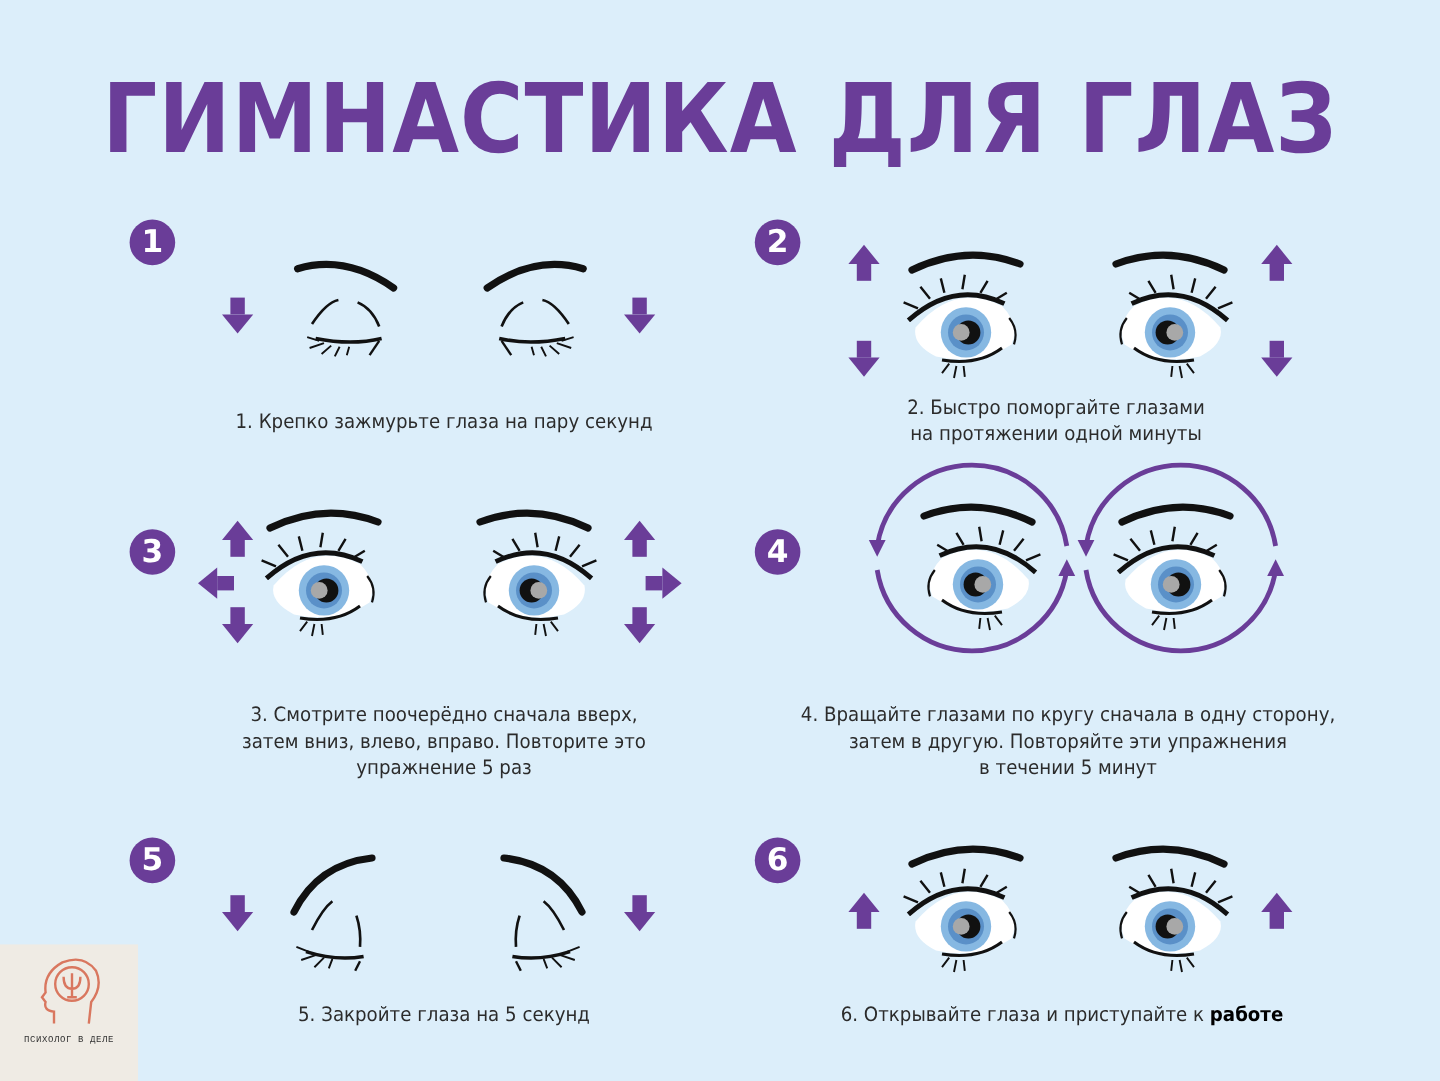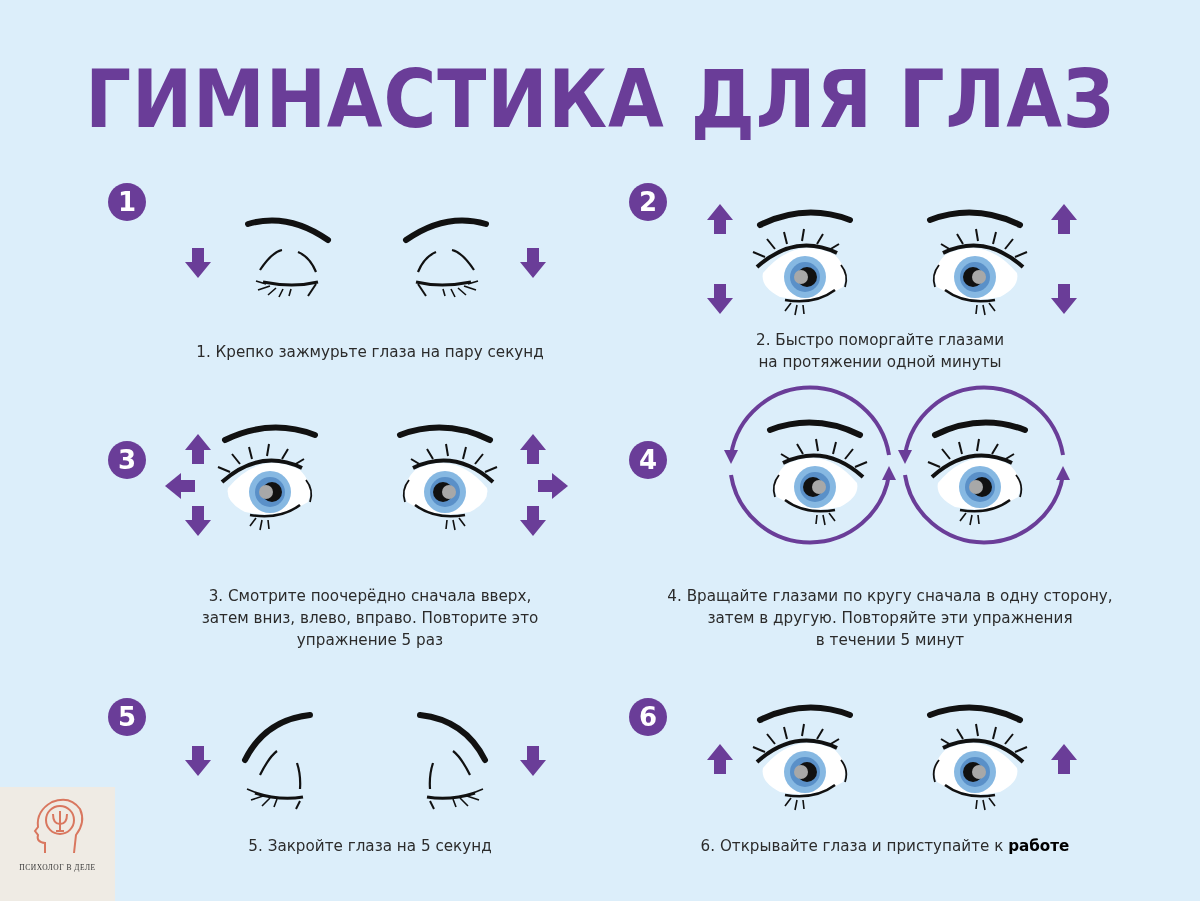--- a/index.html
+++ b/index.html
@@ -10,21 +10,21 @@
            color:#6a3d98; transform:scaleX(0.9); transform-origin:center; line-height:90px; }
   .badge { position:absolute; width:38px; height:38px; border-radius:50%; background:#6a3d98;
            color:#fff; font-weight:bold; font-size:26px; text-align:center; line-height:38px;
            font-family:"DejaVu Sans", sans-serif; }
   .caption { position:absolute; text-align:center; color:#2b2b2b; font-size:16.5px; line-height:22px;
              font-family:"DejaVu Sans", sans-serif; transform:scaleX(0.92); transform-origin:center; }
   .caption b { color:#000; }
   svg.art { position:absolute; left:0; top:0; }
   .logo { position:absolute; left:0; top:787px; width:115px; height:114px; background:#efebe4; }
   .logo-text { position:absolute; left:0; top:76px; width:115px; text-align:center; font-size:7.5px;
-               letter-spacing:0.5px; color:#333; font-family:Liberation Serif, serif; }
+               letter-spacing:0.5px; color:#333; font-family:Liberation Mono, monospace; }
 </style>
 </head>
 <body>
 
 <div class="title">ГИМНАСТИКА ДЛЯ ГЛАЗ</div>
 
 <div class="badge" style="left:108px;top:183px">1</div>
 <div class="badge" style="left:629px;top:183px">2</div>
 <div class="badge" style="left:108px;top:441px">3</div>
 <div class="badge" style="left:629px;top:441px">4</div>

